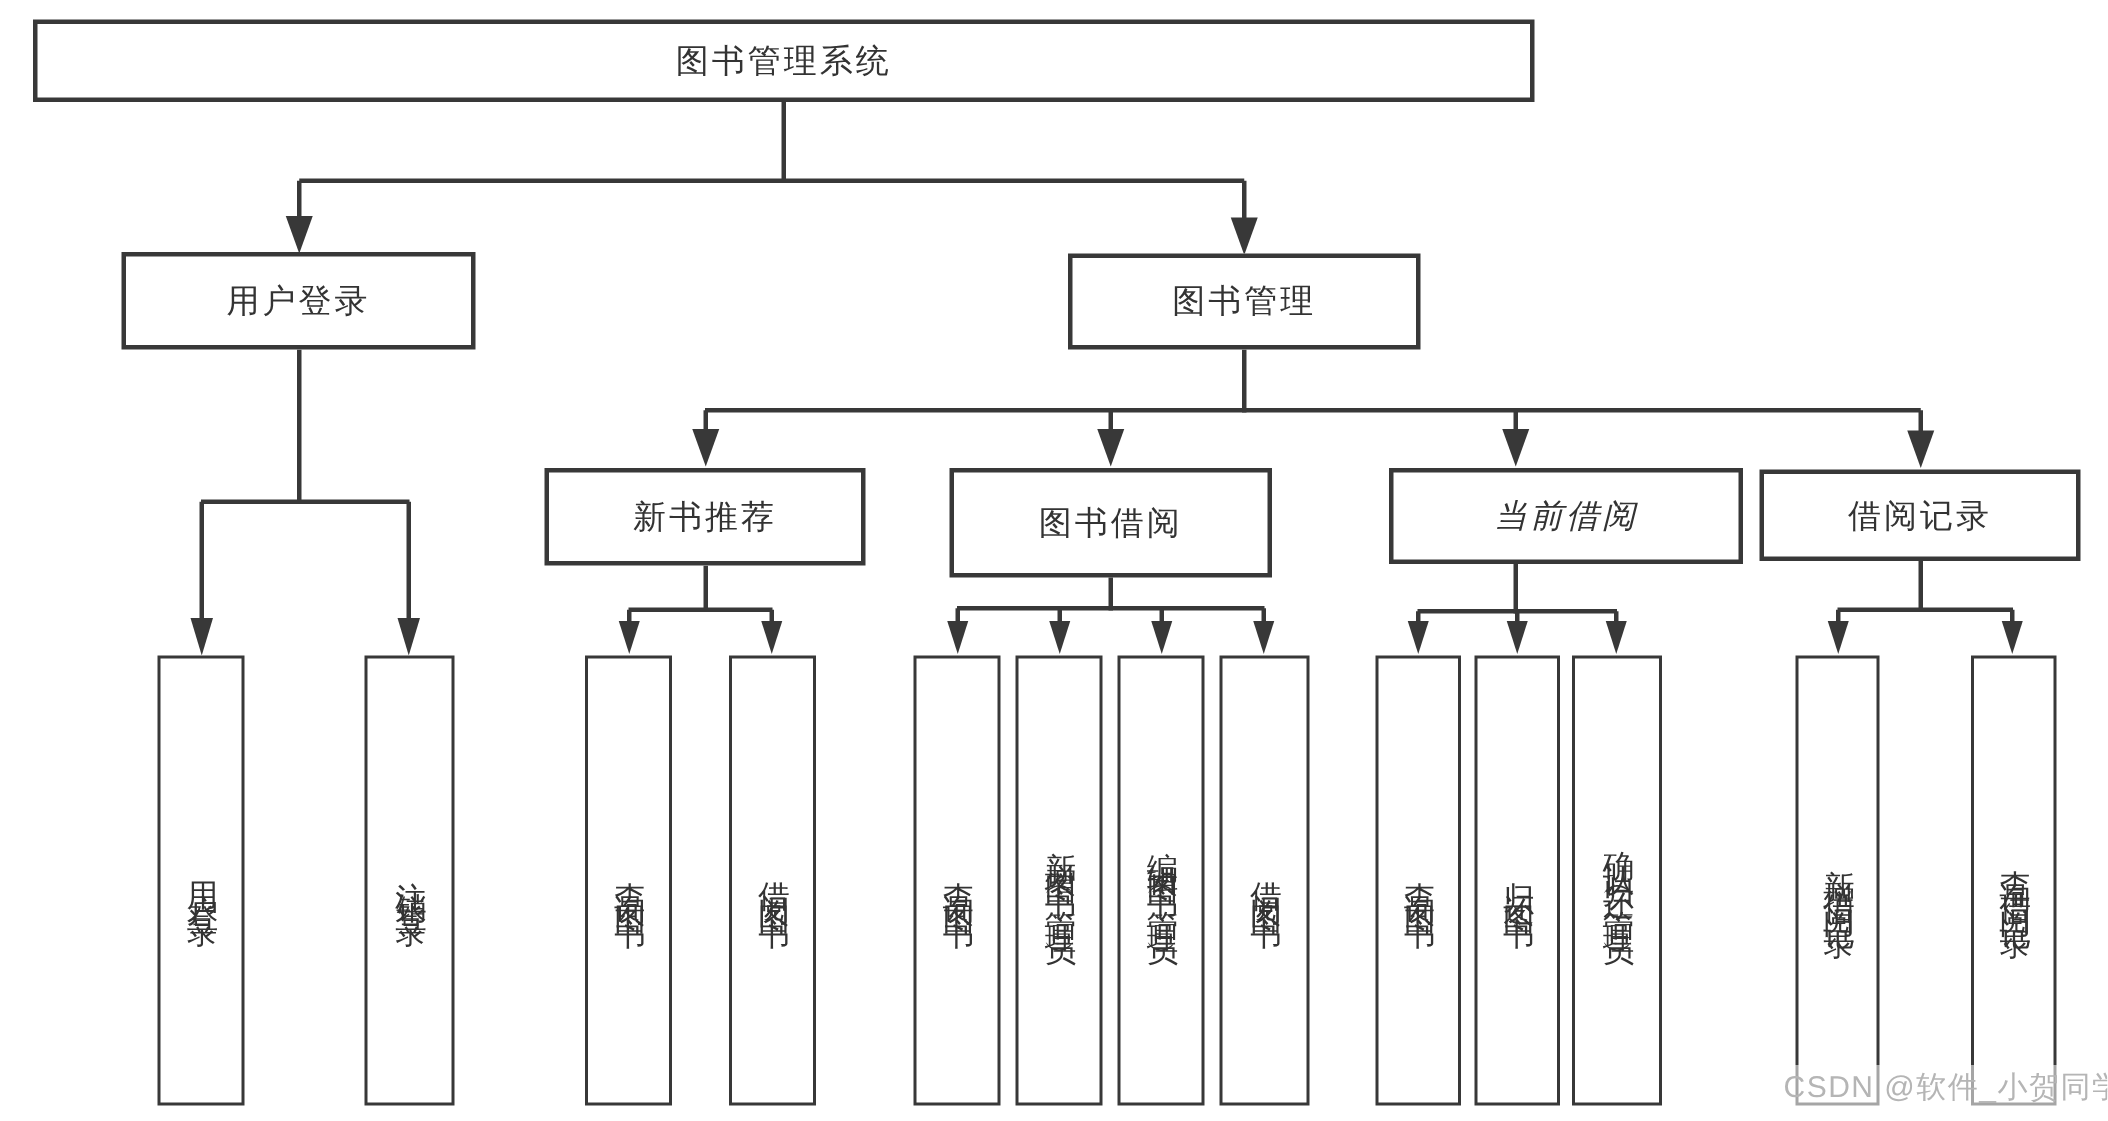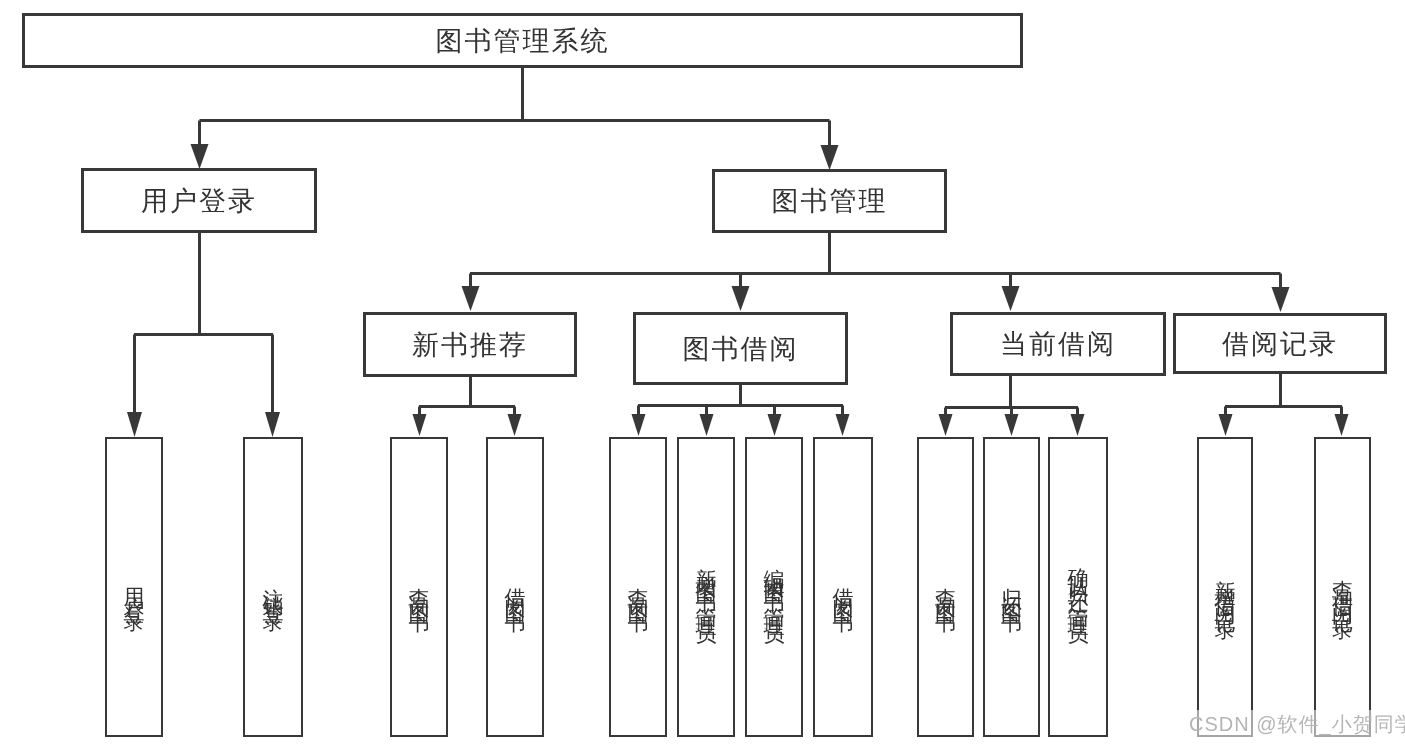--- a/index.html
+++ b/index.html
@@ -22,21 +22,21 @@
     position: absolute;
     box-sizing: border-box;
     background: #ffffff;
     border: 3px solid #383838;
     display: flex;
     align-items: center;
     justify-content: center;
     z-index: 2;
     color: #333333;
   }
-  .h-box { font-size: 27px; letter-spacing: 2px; }
+  .h-box { font-size: 22px; letter-spacing: 2px; }
   .v-box { border-width: 2px; }
   .v-box .vtext {
     writing-mode: vertical-rl;
     text-orientation: mixed;
     font-size: 21px;
     letter-spacing: 8px;
     line-height: 1.05;
     white-space: nowrap;
     color: #333333;
   }
@@ -122,21 +122,21 @@
     <polygon points="1334.5,414 1348.5,414 1341.5,436"></polygon>
   </svg>
 
   <div class="box h-box" style="left:22px; top:13px; width:1001px; height:55px;">图书管理系统</div>
 
   <div class="box h-box" style="left:81px; top:168px; width:236px; height:65px;">用户登录</div>
   <div class="box h-box" style="left:712px; top:169px; width:235px; height:64px;">图书管理</div>
 
   <div class="box h-box" style="left:363px; top:312px; width:214px; height:65px;">新书推荐</div>
   <div class="box h-box" style="left:633px; top:312px; width:215px; height:73px;">图书借阅</div>
-  <div class="box h-box" style="left:950px; top:312px; width:216px; height:64px;">当前借阅</div>
+  <div class="box h-box" style="left:926px; top:312px; width:236px; height:64px;font-style:italic;">当前借阅</div>
   <div class="box h-box" style="left:1173px; top:313px; width:214px; height:61px;">借阅记录</div>
 
   <div class="box v-box" style="left:105px; top:437px; width:58px; height:300px;">
     <span class="vtext">用户登录</span>
   </div>
   <div class="box v-box" style="left:243px; top:437px; width:60px; height:300px;">
     <span class="vtext">注销登录</span>
   </div>
 
   <div class="box v-box" style="left:390px; top:437px; width:58px; height:300px;">

